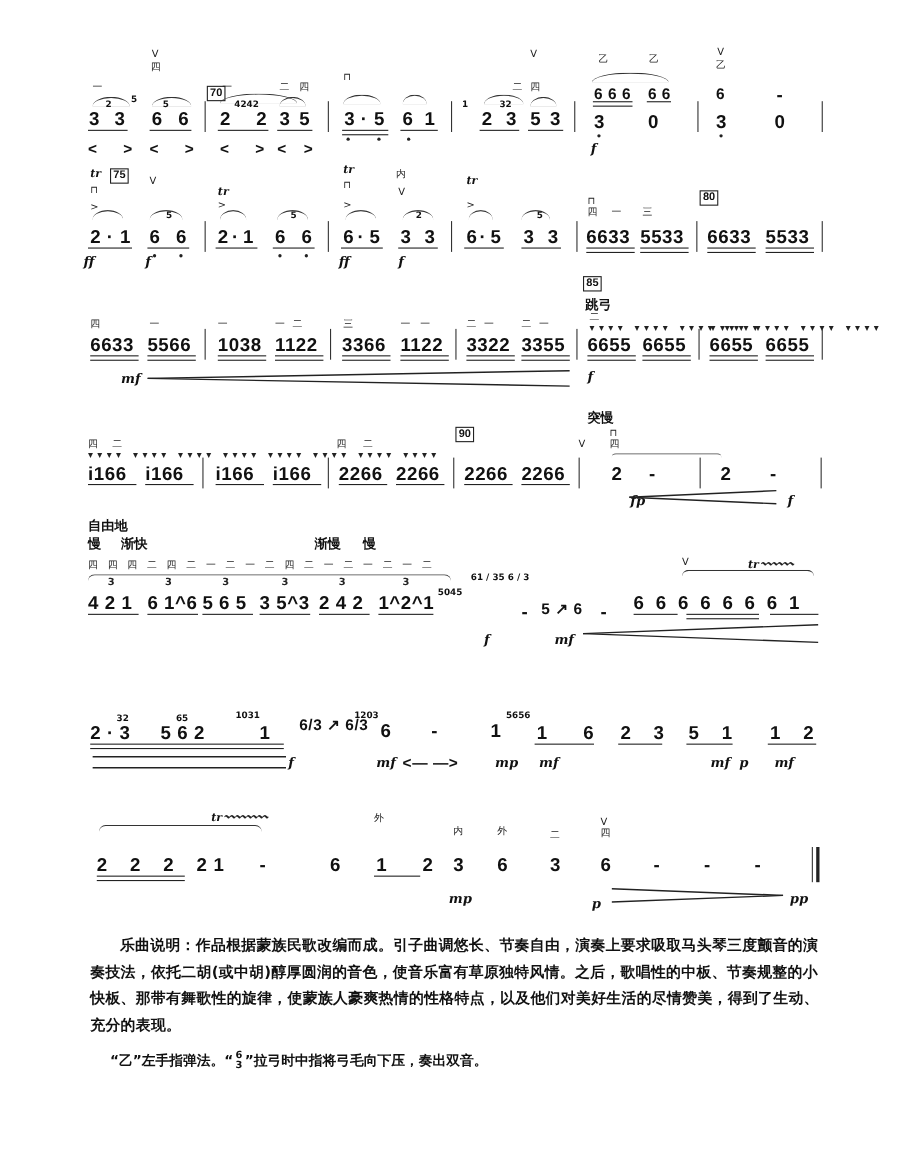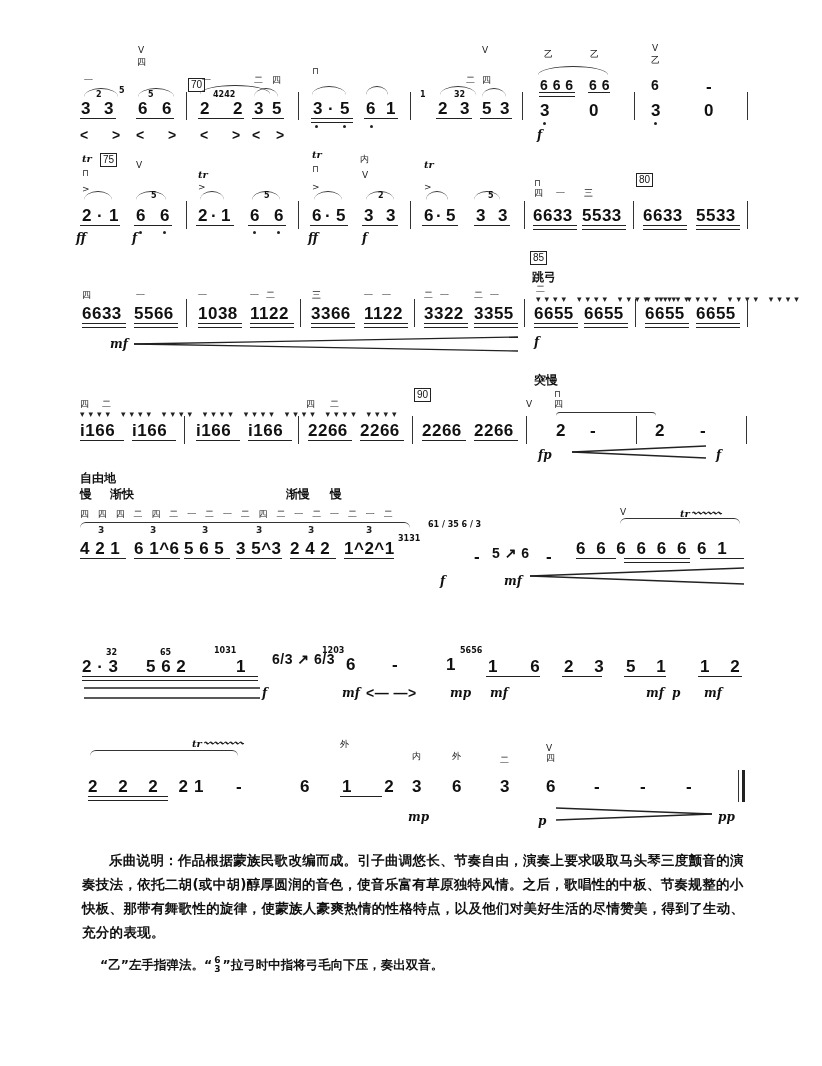--- a/index.html
+++ b/index.html
@@ -9,21 +9,21 @@
   .note { position: absolute; font-family: "Liberation Sans", sans-serif; font-weight: bold;
           font-size: 17px; line-height: 18px; white-space: nowrap; letter-spacing: 0.5px; }
   .note.small { font-size: 14px; }
   .uline { position: absolute; height: 0; border-top: 1.4px solid #222; }
   .uline2 { position: absolute; height: 3px; border-top: 1.4px solid #222; border-bottom: 1.4px solid #222; }
   .bar { position: absolute; width: 0; border-left: 1.5px solid #333; height: 28px; }
   .final-bar { position: absolute; width: 3px; background: #222; height: 32px; }
   .mark { position: absolute; font-size: 9px; line-height: 9px; white-space: nowrap; color: #222; }
   .dyn { position: absolute; font-family: "DejaVu Serif", serif; font-style: italic; font-weight: bold;
          font-size: 12px; white-space: nowrap; }
-  .reh { position: absolute; border: 1.3px solid #222; font-size: 10px; font-weight: normal;
+  .reh { position: absolute; border: 1.3px solid #222; font-size: 10px; font-weight: bold;
          padding: 0 2px; line-height: 12px; font-family: "Liberation Sans", sans-serif; }
   .slur { position: absolute; border-top: 1.3px solid #333; border-radius: 50% 50% 0 0 / 100% 100% 0 0; height: 8px; }
   .hairpin { position: absolute; }
   .tempo { position: absolute; font-size: 12px; font-weight: bold; white-space: nowrap; }
   .grace { position: absolute; font-size: 8px; font-weight: bold; white-space: nowrap; }
   .dot { position: absolute; width: 3px; height: 3px; border-radius: 50%; background: #222; }
   .paragraph { position: absolute; left: 82px; width: 672px; font-size: 13.5px; line-height: 24px;
                font-weight: bold; text-indent: 2em; letter-spacing: 0.3px; }
   .footnote { position: absolute; left: 100px; top: 956px; font-size: 12.5px; font-weight: bold; white-space: nowrap; }
   .tiny-stack { display: inline-block; vertical-align: middle; font-size: 9px; line-height: 9px; text-align: center; margin: 0 2px; }
@@ -312,21 +312,21 @@
   <span class="mark" style="left:554px;top:20px;">⊓</span>
   <span class="mark" style="left:554px;top:30px;">四</span>
   <div class="slur" style="left:556px;top:42px;width:100px;height:6px;border-radius:4px 4px 0 0;"></div>
   <span class="note" style="left:556px;top:52px;">2</span>
   <span class="note" style="left:590px;top:52px;">-</span>
   <div class="bar" style="left:636px;top:46px;"></div>
   <span class="note" style="left:655px;top:52px;">2</span>
   <span class="note" style="left:700px;top:52px;">-</span>
   <div class="bar" style="left:746px;top:46px;"></div>
 
-  <span class="dyn" style="left:538px;top:78px;">fp</span>
+  <span class="dyn" style="left:573px;top:78px;">fp</span>
   <svg class="hairpin" style="left:572px;top:74px;" width="134" height="16">
       <line x1="0" y1="8" x2="134" y2="2" stroke="#222" stroke-width="1.3"></line>
       <line x1="0" y1="8" x2="134" y2="14" stroke="#222" stroke-width="1.3"></line>
     </svg>
   <span class="dyn" style="left:716px;top:78px;">f</span>
 </div>
 
 <div class="system" style="top:468px;height:130px;">
   <span class="tempo" style="left:80px;top:2px;">自由地</span>
   <span class="tempo" style="left:80px;top:18px;">慢</span>
@@ -350,21 +350,21 @@
   <span class="note" style="left:236px;top:72px;">3 5^3</span>
   <span class="note" style="left:290px;top:72px;">2 4 2</span>
   <span class="note" style="left:344px;top:72px;">1^2^1</span>
   <div class="uline" style="left:80px;top:90px;width:46px;"></div>
   <div class="uline" style="left:134px;top:90px;width:46px;"></div>
   <div class="uline" style="left:184px;top:90px;width:46px;"></div>
   <div class="uline" style="left:236px;top:90px;width:46px;"></div>
   <div class="uline" style="left:290px;top:90px;width:46px;"></div>
   <div class="uline" style="left:344px;top:90px;width:50px;"></div>
 
-  <span class="grace" style="left:398px;top:66px;">3131</span>
+  <span class="grace" style="left:398px;top:66px;">5045</span>
   <span class="grace" style="left:428px;top:52px;line-height:10px;"><span>61 / 35 6 / 3</span></span>
   <span class="note" style="left:474px;top:80px;">-</span>
   <span class="note" style="left:492px;top:76px;font-size:14px;">5 ↗ 6</span>
   <span class="note" style="left:546px;top:80px;">-</span>
   <span class="mark" style="left:620px;top:40px;">V</span>
   <span class="dyn" style="left:680px;top:40px;font-size:10px;">tr</span>
   <span class="mark" style="left:692px;top:40px;font-size:10px;">〰〰〰</span>
   <div class="slur" style="left:620px;top:50px;width:120px;height:6px;border-radius:6px 6px 0 0;"></div>
   <span class="note" style="left:576px;top:72px;letter-spacing:3px;">6 6 6 6 6 6 6 1</span>
   <div class="uline" style="left:576px;top:90px;width:40px;"></div>

